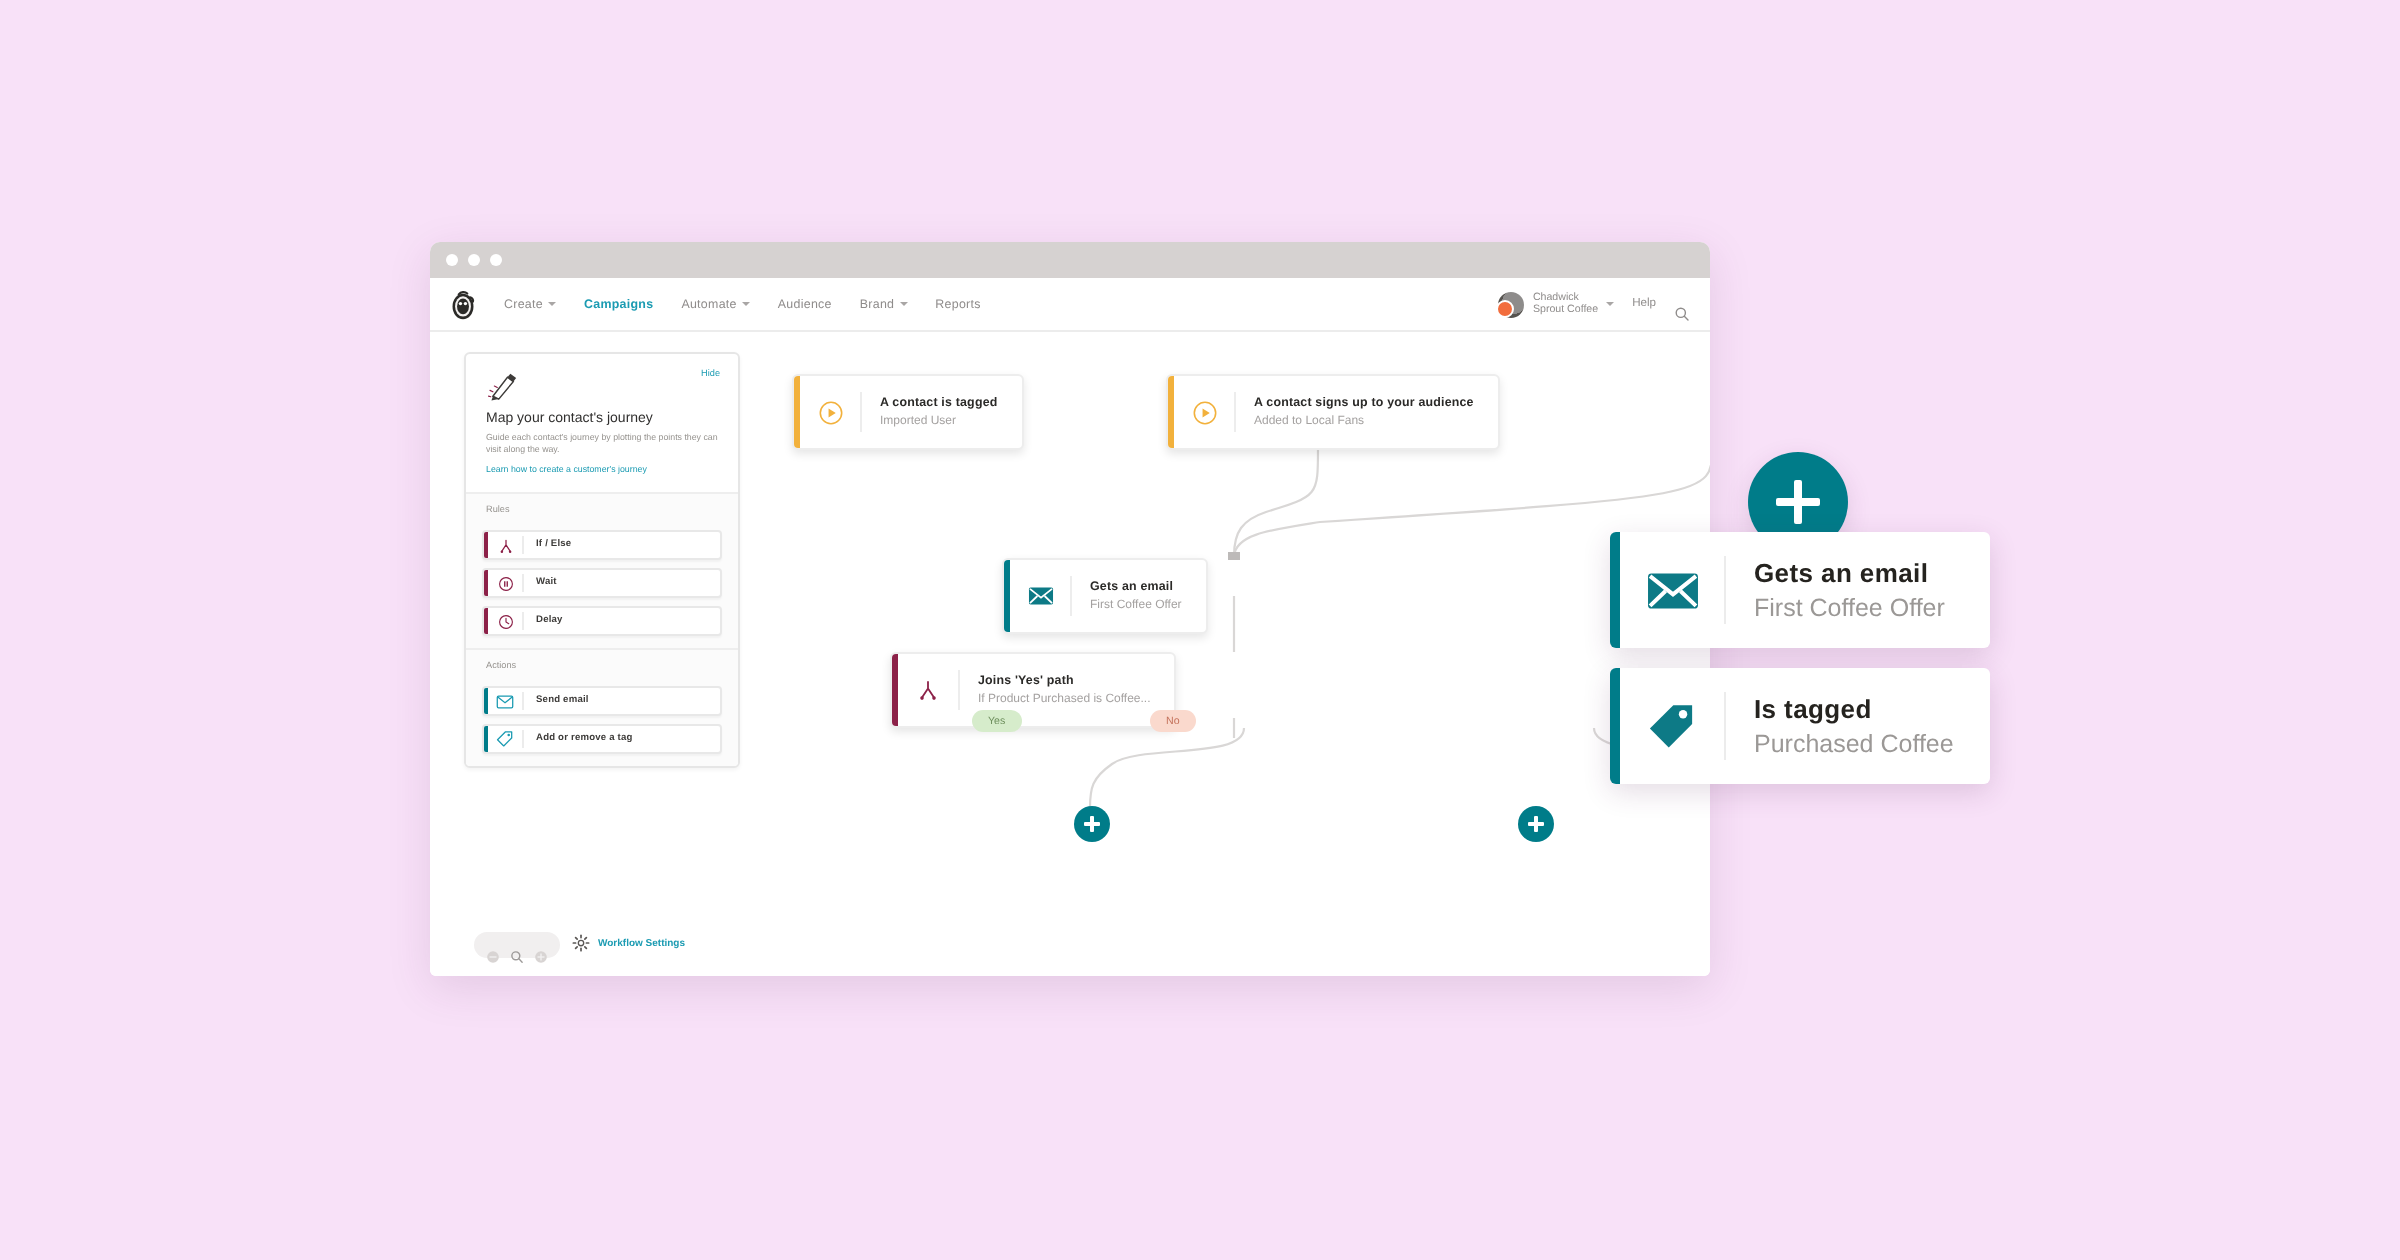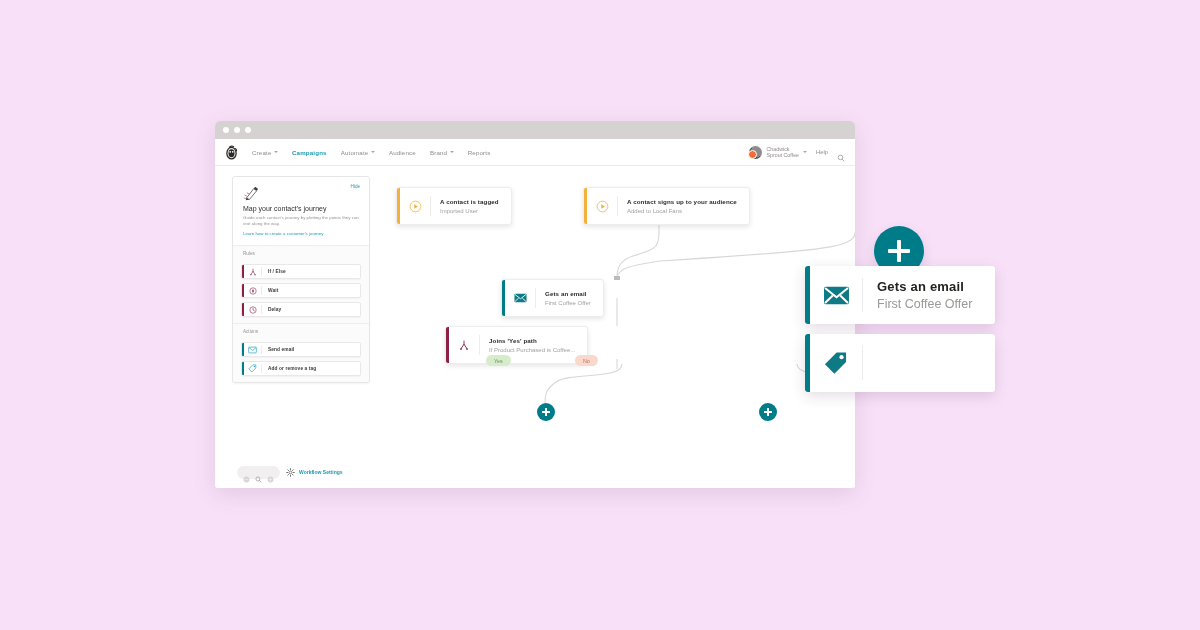--- a/index.html
+++ b/index.html
@@ -468,15 +468,19 @@
 
   <div class="floatcard" style="left:805px; top:334px;">
     <span class="accent"></span>
     <span class="fic">
       <svg viewBox="0 0 16 16" width="26" height="26">
         <path d="M8.4 1.6 H14.2 V7.4 L7 14.6 L1.2 8.8 Z" fill="#0d7a86"></path>
         <circle cx="11.4" cy="4.4" r="1.3" fill="#fff"></circle>
       </svg>
     </span>
     <span class="fsep"></span>
+    <span class="ftext">
+      <span class="ftitle">Is tagged</span>
+      <span class="fsub">Purchased Coffee</span>
+    </span>
   </div>
 
 </div>
 
 </body></html>

